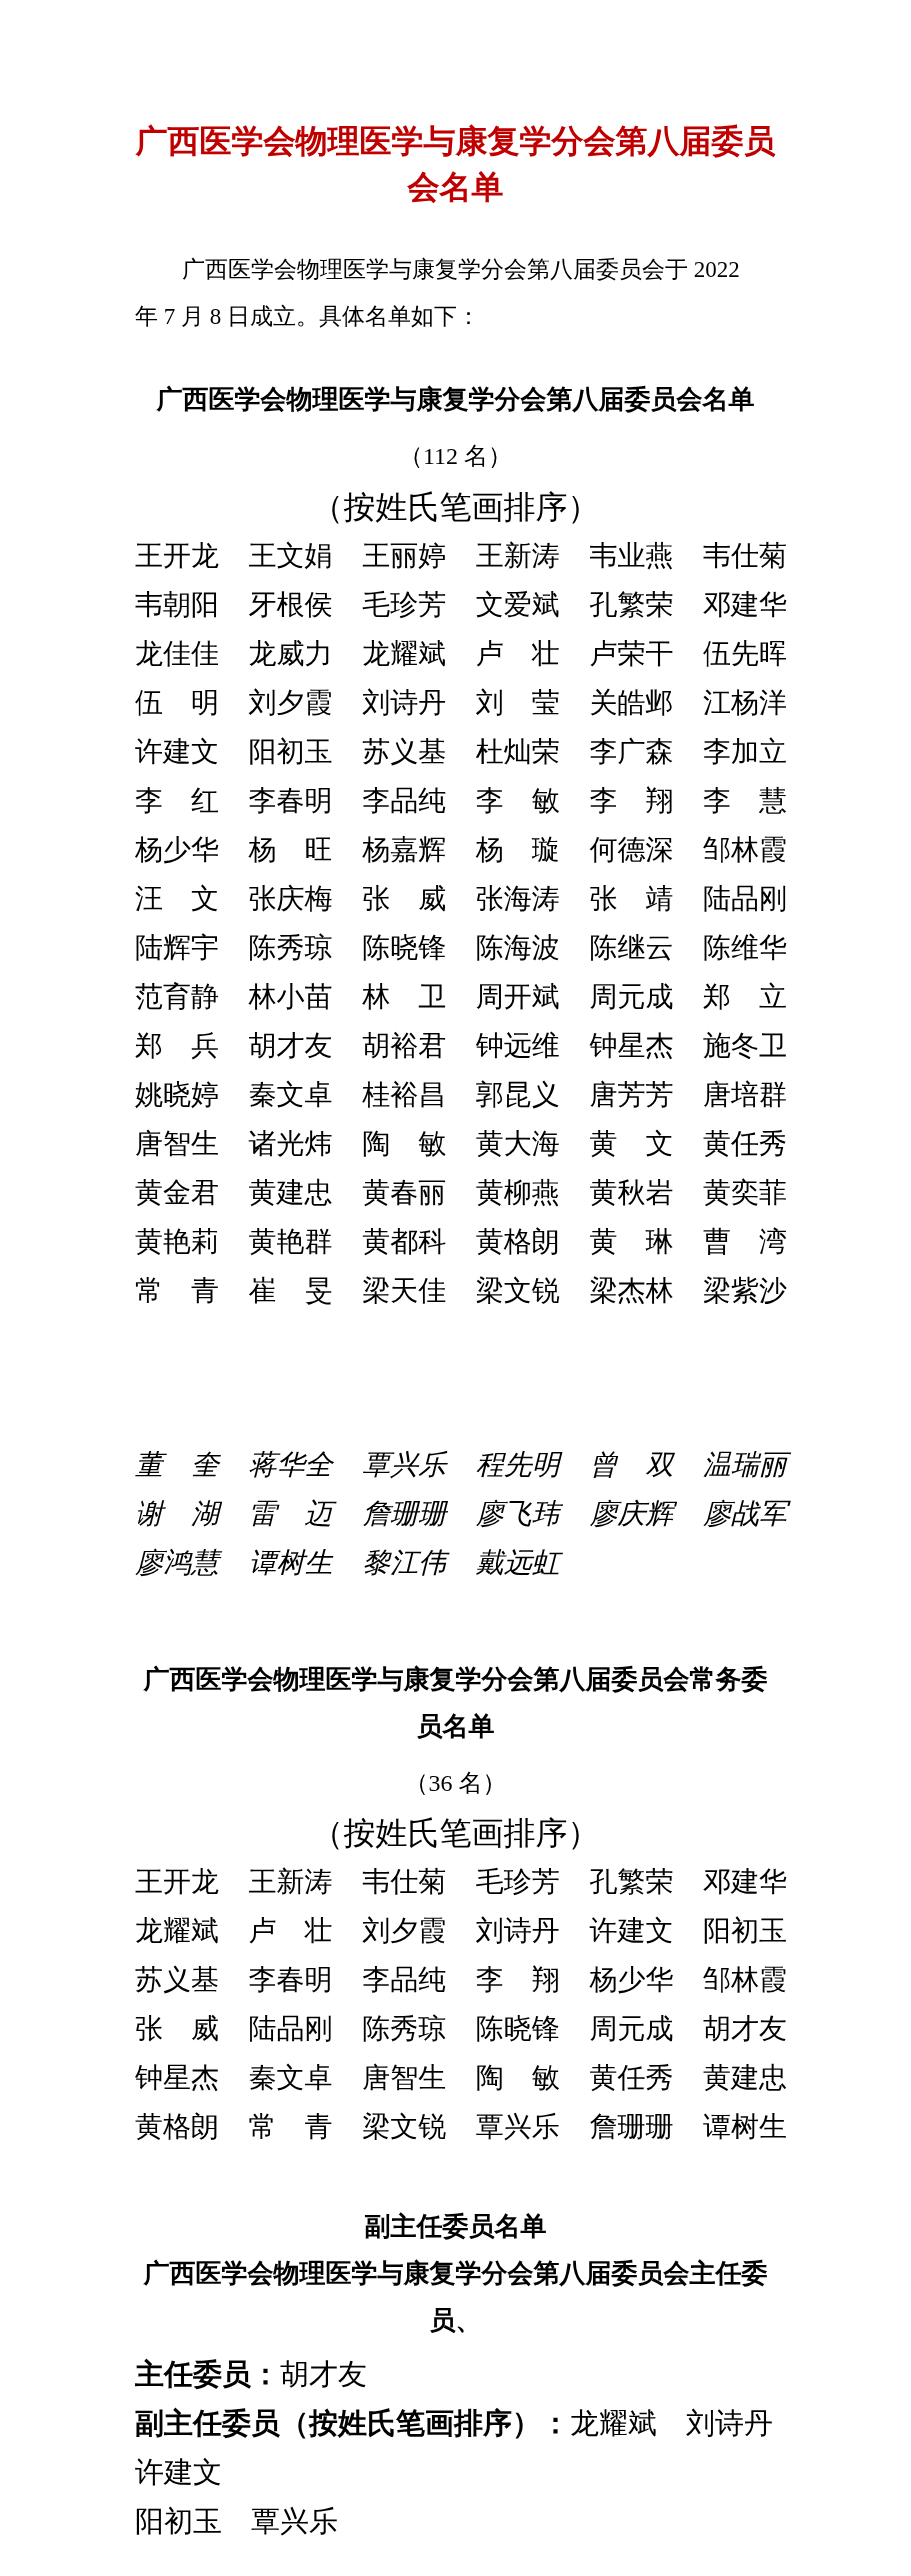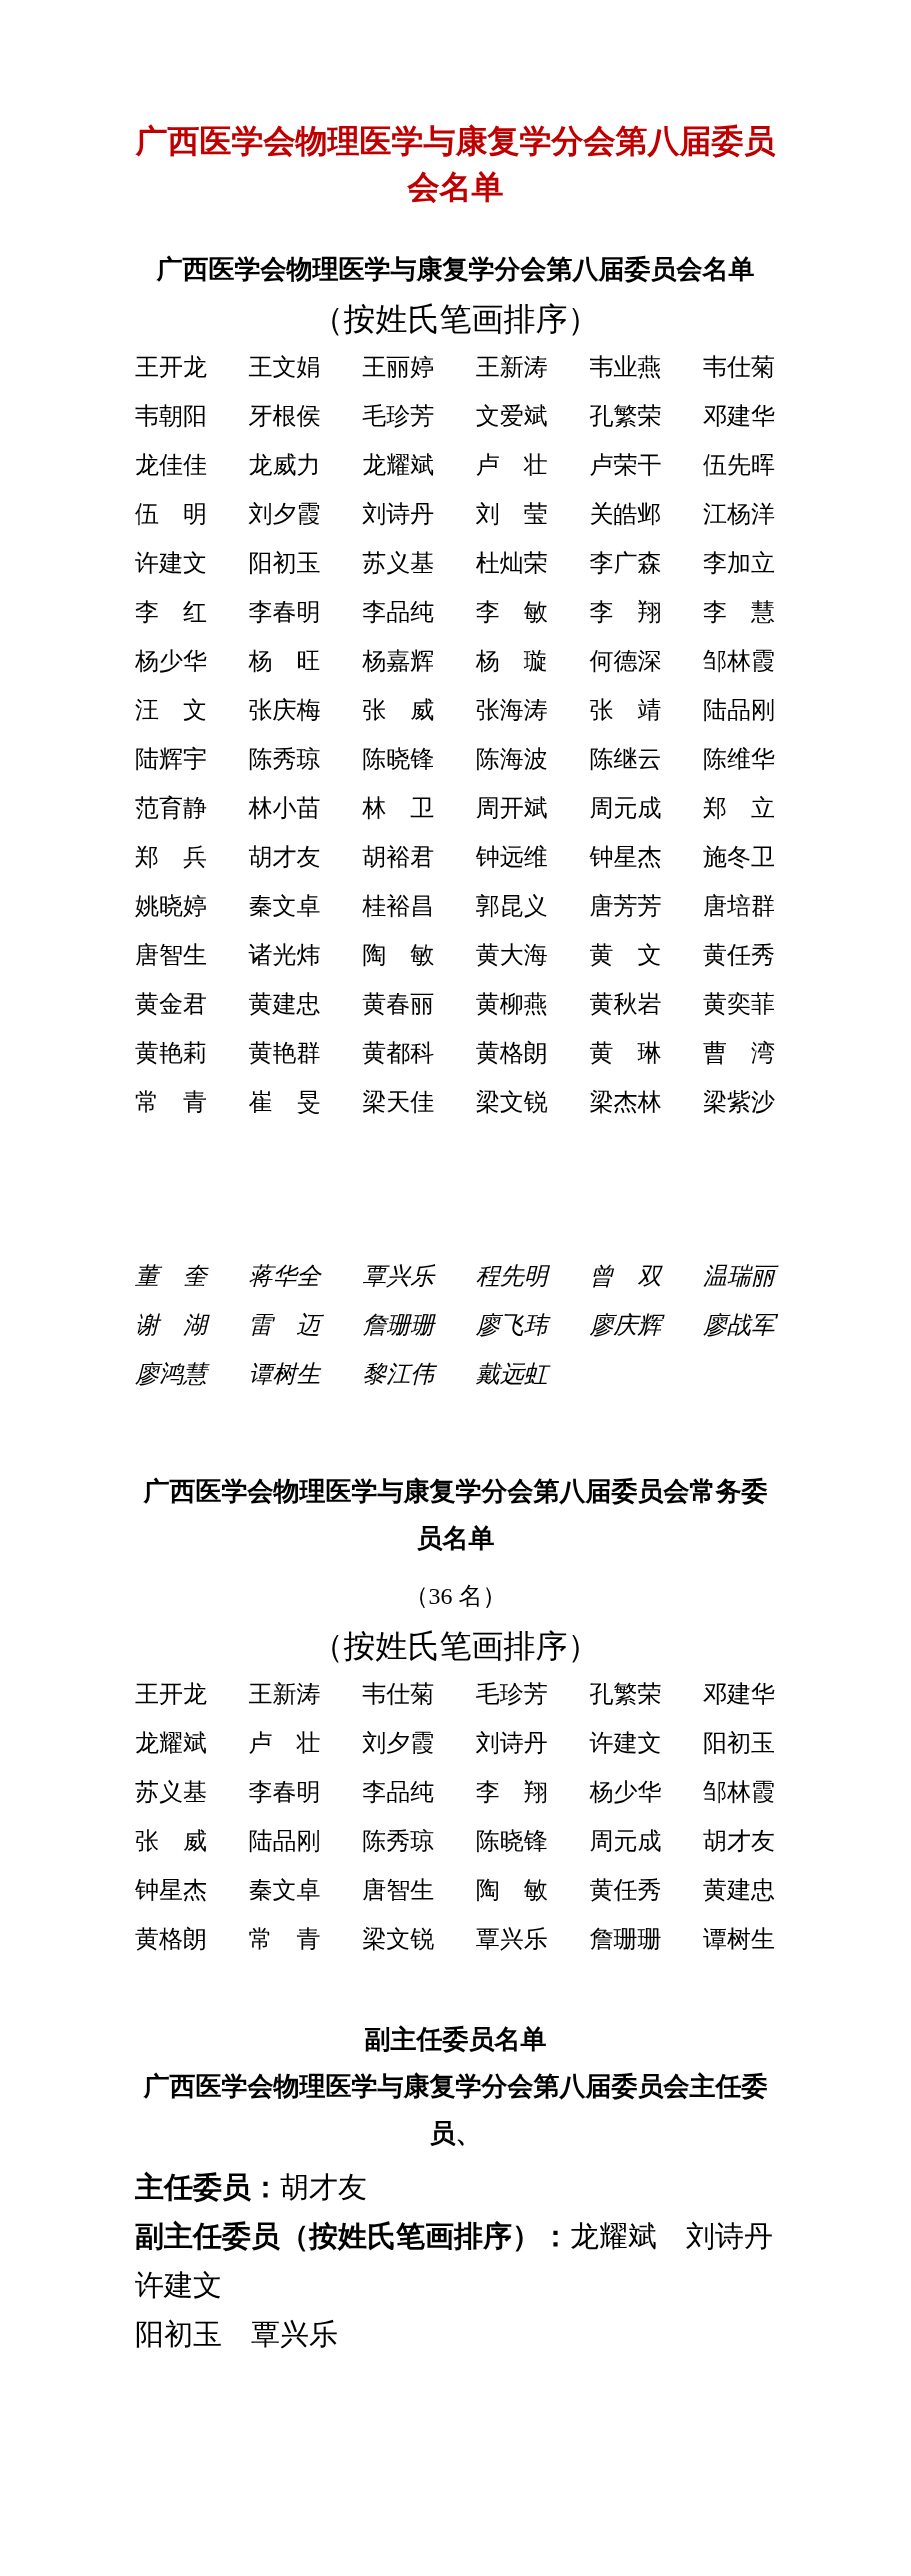--- a/index.html
+++ b/index.html
@@ -53,21 +53,21 @@
   .sort-line {
     font-size: 32px;
     text-align: center;
     line-height: 47px;
     margin-top: 3.4px;
   }
   .members-grid {
     display: grid;
     grid-template-columns: repeat(6, 73px);
     justify-content: space-between;
-    font-size: 24px;
+    font-size: 28px;
   }
   .members-grid .name-cell {
     line-height: 49px;
     white-space: nowrap;
   }
   .grid-part-2 { margin-top: 125px; font-style: italic; }
   .grid-sec-2  { margin-top: 0; }
   .leaders {
     margin-top: 5.7px;
     font-size: 29px;
@@ -75,22 +75,27 @@
   .body-line { line-height: 49px; }
   .bold-label { font-weight: bold; }
 </style>
 </head>
 <body>
 
 <div class="page">
 
   <div class="doc-title">广西医学会物理医学与康复学分会第八届委员会名单</div>
 
+  <div class="intro">
+    <div class="intro-line-1">广西医学会物理医学与康复学分会第八届委员会于 2022</div>
+    <div class="intro-line-2">年 7 月 8 日成立。具体名单如下：</div>
+  </div>
 
   <div class="section-heading">广西医学会物理医学与康复学分会第八届委员会名单</div>
+  <div class="count-line">（112 名）</div>
   <div class="sort-line">（按姓氏笔画排序）</div>
 
   <div class="members-grid grid-part-1">
       <span class="name-cell">王开龙</span>
       <span class="name-cell">王文娟</span>
       <span class="name-cell">王丽婷</span>
       <span class="name-cell">王新涛</span>
       <span class="name-cell">韦业燕</span>
       <span class="name-cell">韦仕菊</span>
       <span class="name-cell">韦朝阳</span>

